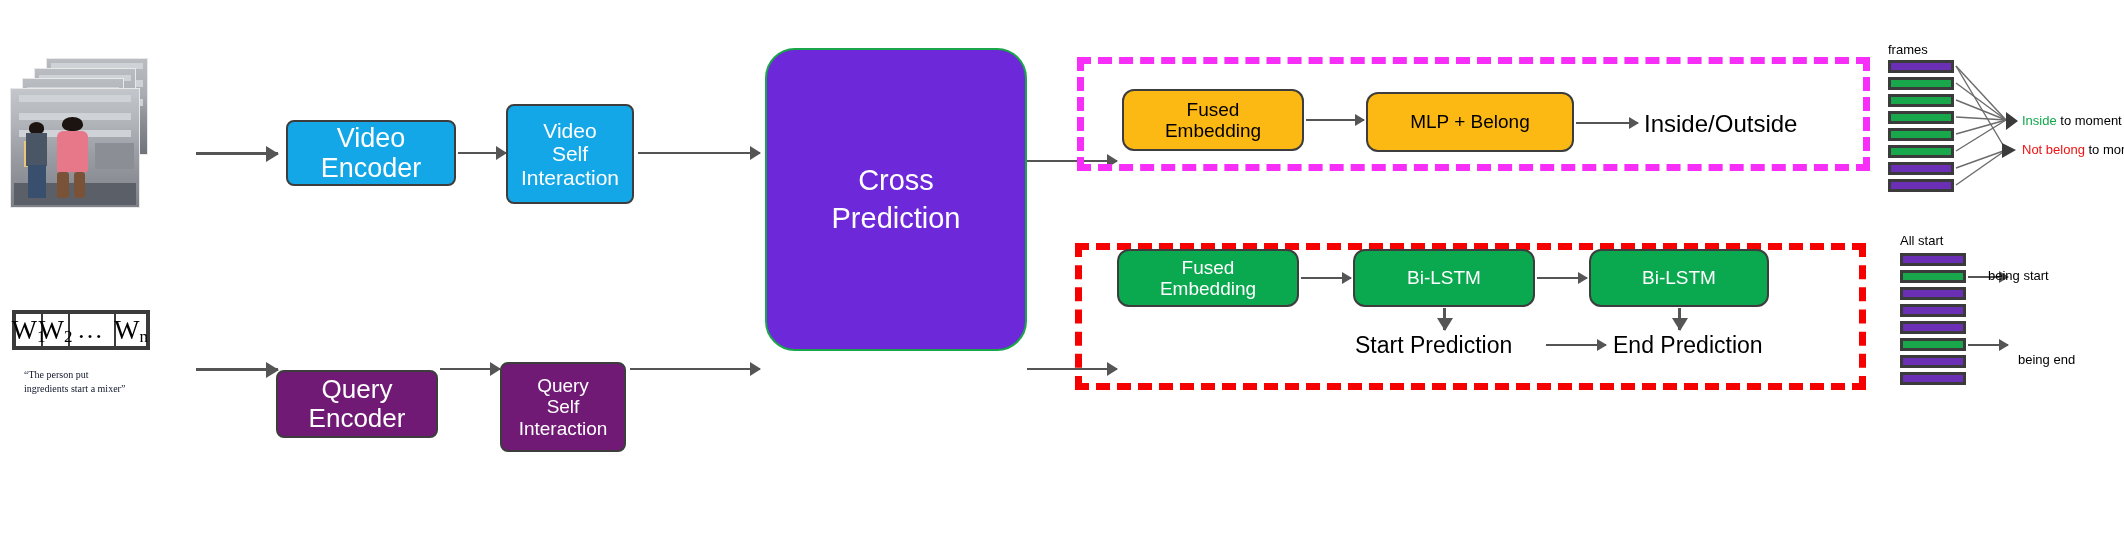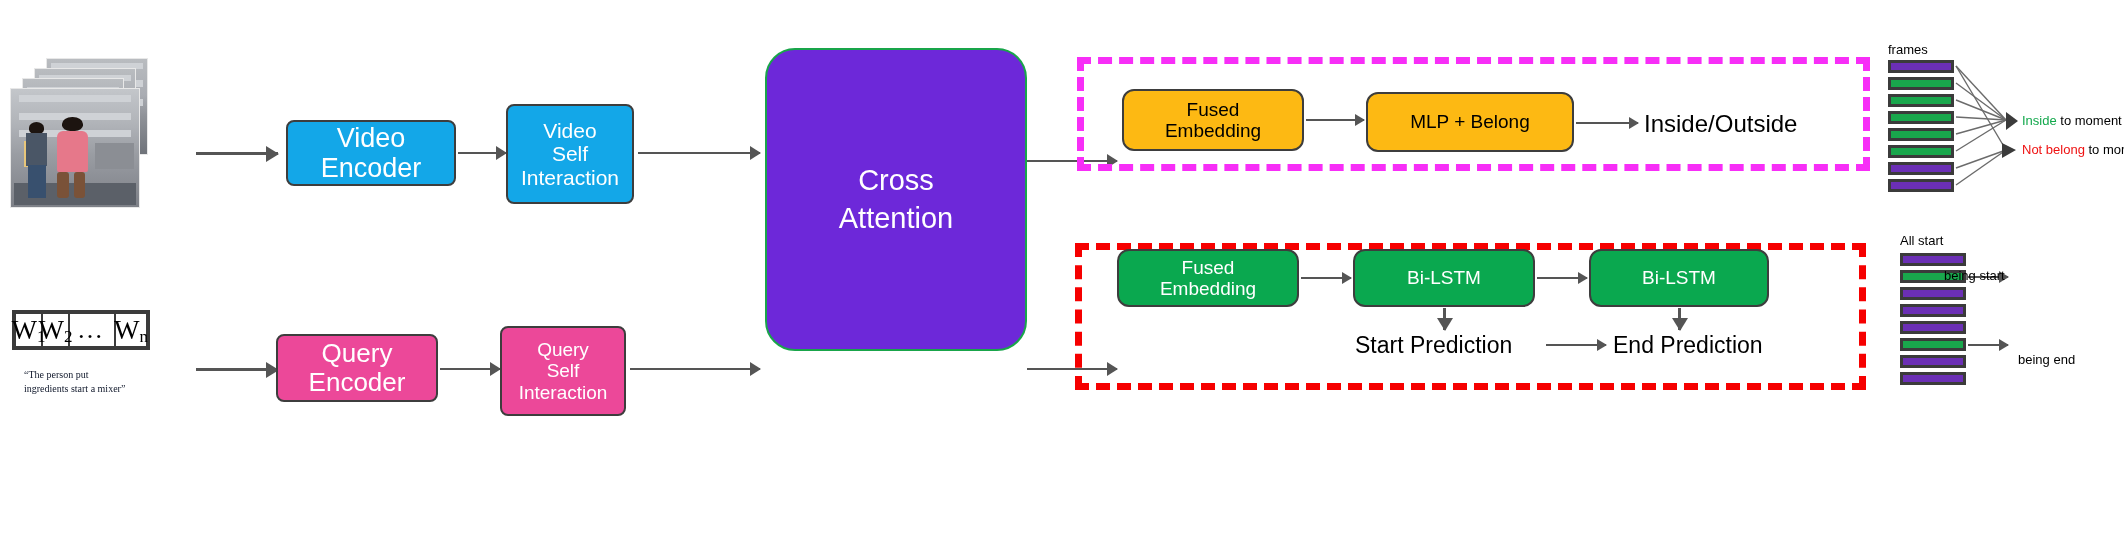--- a/index.html
+++ b/index.html
@@ -8,21 +8,21 @@
 
   
   .box{
     position:absolute;display:flex;align-items:center;justify-content:center;
     text-align:center;color:#fff;box-sizing:border-box;
     border:2px solid #3d3d3d;border-radius:8px;line-height:1.12;
     font-family:"Liberation Sans",sans-serif;
   }
   .box.blue{background:#13a7e8;border-color:#3d3d3d;}
   .box.bigblue{background:#6d28d9;border:2px solid #19a54a;border-radius:30px;}
-  .box.magenta{background:#ec4899;border-color:#3d3d3d;}
+  .box.magenta{background:#701a75;border-color:#3d3d3d;margin-top:36px;}
   .box.amber{background:#fdb913;color:#000;border-color:#3d3d3d;border-radius:12px;}
   .box.green{background:#0aa84f;color:#fff;border-color:#3d3d3d;border-radius:12px;}
 
   
   .arrow{position:absolute;height:3px;background:#555;}
   .arrow::after{
     content:"";position:absolute;right:-1px;top:50%;
     transform:translateY(-50%);
     border-left:13px solid #555;
     border-top:8px solid transparent;border-bottom:8px solid transparent;
@@ -187,21 +187,21 @@
   <div class="box magenta" style="left:500px;top:326px;width:126px;height:90px;font-size:19px;flex-direction:column;">
     <span>Query</span>
     <span>Self</span>
     <span>Interaction</span>
   </div>
 
   <div class="arrow thin" style="left:630px;top:368px;width:130px;"></div>
 
   <div class="box bigblue" style="left:765px;top:48px;width:262px;height:303px;font-size:29px;flex-direction:column;line-height:1.3;">
     <span>Cross</span>
-    <span>Attention</span>
+    <span>Prediction</span>
   </div>
 
   <div class="arrow thin" style="left:1027px;top:160px;width:90px;"></div>
   <div class="arrow thin" style="left:1027px;top:368px;width:90px;"></div>
 
 
   <div class="group pink" style="left:1077px;top:57px;width:793px;height:114px;"></div>
 
   <div class="box amber" style="left:1122px;top:89px;width:182px;height:62px;font-size:19px;flex-direction:column;">
     <span>Fused</span>
@@ -290,21 +290,21 @@
     <div class="bar g" style="left:0;top:17px;width:66px;height:13px;"></div>
     <div class="bar p" style="left:0;top:34px;width:66px;height:13px;"></div>
     <div class="bar p" style="left:0;top:51px;width:66px;height:13px;"></div>
     <div class="bar p" style="left:0;top:68px;width:66px;height:13px;"></div>
     <div class="bar g" style="left:0;top:85px;width:66px;height:13px;"></div>
     <div class="bar p" style="left:0;top:102px;width:66px;height:13px;"></div>
     <div class="bar p" style="left:0;top:119px;width:66px;height:13px;"></div>
   </div>
 
   <div class="arrow small" style="left:1968px;top:276px;width:40px;"></div>
-  <div class="ann" style="left:1944px;top:268px;">
+  <div class="ann" style="left:1988px;top:268px;">
     <span>being start</span>
   </div>
 
   <div class="arrow small" style="left:1968px;top:344px;width:40px;"></div>
   <div class="ann" style="left:2018px;top:352px;">
     <span>being end</span>
   </div>
 
 </div>
 

